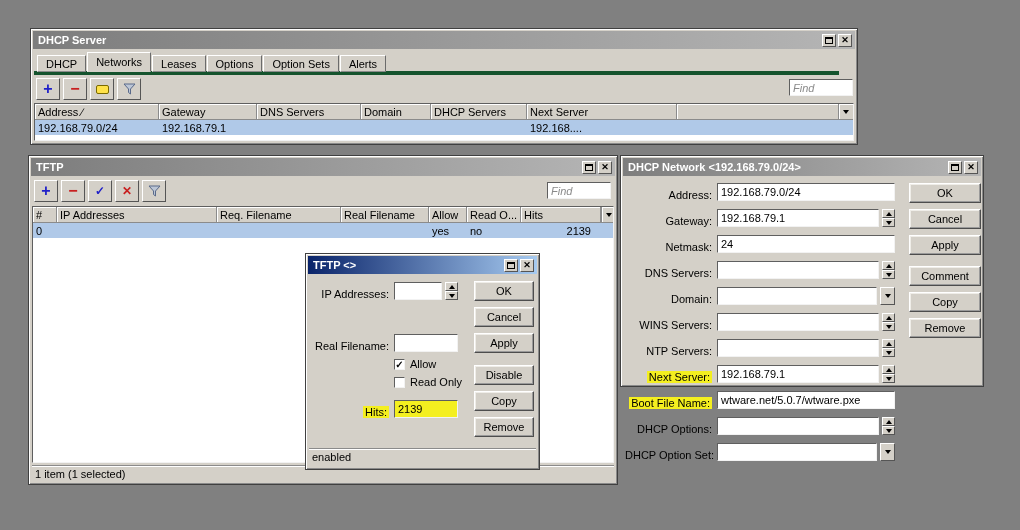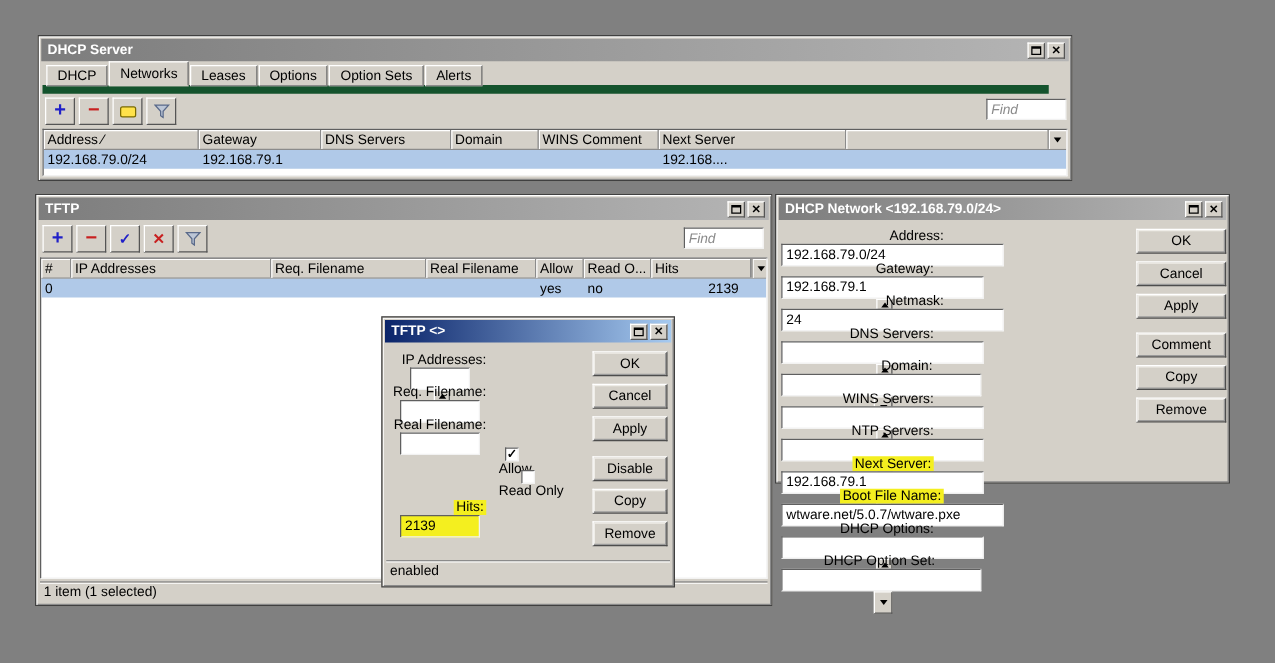--- a/index.html
+++ b/index.html
@@ -26,21 +26,21 @@
   .tb-btn {
     width:14px; height:13px; background:#d4d0c8;
     border:1px solid; border-color:#fff #555 #555 #fff;
     color:#000; font-size:9px; line-height:10px; text-align:center; font-weight:bold;
     display:flex; align-items:center; justify-content:center;
   }
   .maxg { width:8px; height:7px; border:1px solid #000; border-top-width:2px; display:inline-block; }
 
   .tabs {
     position:absolute; left:3px; right:18px; top:26px; height:20px;
-    border-bottom:7px solid #14532d; display:flex; align-items:flex-end; padding-left:3px;
+    border-bottom:4px solid #14532d; display:flex; align-items:flex-end; padding-left:3px;
   }
   .tab {
     height:17px; padding:0 8px; display:flex; align-items:center;
     background:#d4d0c8; border:1px solid; border-color:#fff #6b6b6b #8b8b8b #fff;
     margin-right:1px; margin-bottom:-1px; white-space:nowrap;
   }
   .tab.active { height:20px; border-bottom:1px solid #d4d0c8; }
 
   .toolbar { position:absolute; display:flex; gap:3px; align-items:center; }
   .tool {
@@ -90,21 +90,21 @@
     white-space:nowrap;
   }
 
   .btn {
     position:absolute; height:20px; background:#d4d0c8;
     border:1px solid; border-color:#fff #4d4d4d #4d4d4d #fff;
     box-shadow: inset -1px -1px 0 #9a9a9a, inset 1px 1px 0 #efede8;
     text-align:center; line-height:18px; white-space:nowrap;
   }
 
-  .frow { position:absolute; display:flex; align-items:center;flex-direction:column; }
+  .frow { position:absolute; display:flex; align-items:flex-end; }
   .flabel { flex:none; text-align:right; padding-right:5px; white-space:nowrap; }
   .spin { width:13px; height:18px; display:flex; flex-direction:column; margin-left:3px; flex:none; }
   .spin span {
     flex:1; background:#d4d0c8; border:1px solid; border-color:#fff #555 #555 #fff;
     display:flex; align-items:center; justify-content:center;
   }
   .drop {
     width:15px; height:18px; margin-left:3px; flex:none; background:#d4d0c8;
     border:1px solid; border-color:#fff #555 #555 #fff;
     display:flex; align-items:center; justify-content:center;
@@ -179,21 +179,21 @@
         <div class="hcell dh-c1">
             <span>Gateway</span>
           </div>
         <div class="hcell dh-c2">
             <span>DNS Servers</span>
           </div>
         <div class="hcell dh-c3">
             <span>Domain</span>
           </div>
         <div class="hcell dh-c4">
-            <span>WINS Comment</span>
+            <span>DHCP Servers</span>
           </div>
         <div class="hcell dh-c5">
             <span>Next Server</span>
           </div>
         <div class="hfill"></div>
         <div class="harrow">
             <span class="tri-down"></span>
           </div>
       </div>
       <div class="lrow selected">
@@ -304,24 +304,20 @@
       <span class="spin">
         <span>
             <i class="tri-up"></i>
           </span>
         <span>
             <i class="tri-down"></i>
           </span>
       </span>
     </div>
 
-    <div class="frow" style="left:4px; top:54px;">
-      <div class="flabel" style="width:84px;"><span>Req. Filename:</span></div>
-      <div class="input" style="width:64px;"></div>
-    </div>
 
     <div class="frow" style="left:4px; top:80px;">
       <div class="flabel" style="width:84px;"><span>Real Filename:</span></div>
       <div class="input" style="width:64px;"></div>
     </div>
 
     <div class="frow" style="left:88px; top:104px;">
       <span class="cb">
           <span>✓</span>
         </span>

